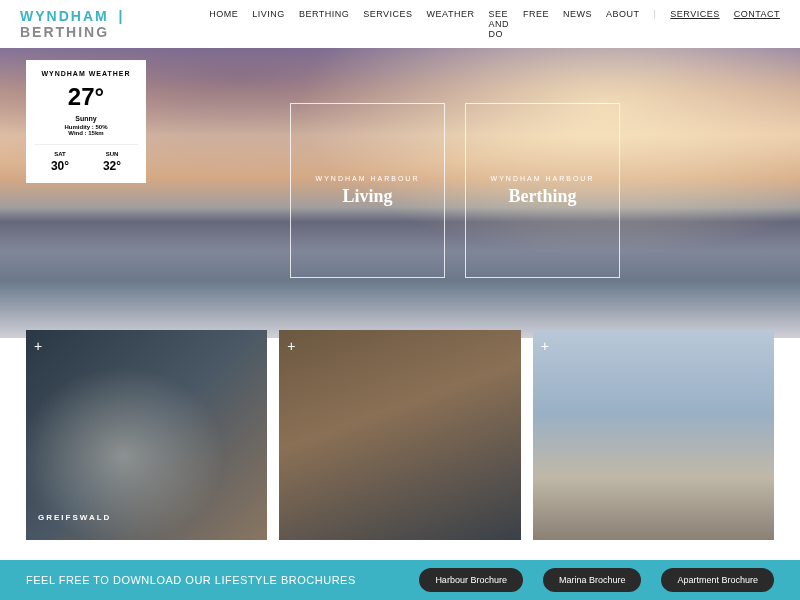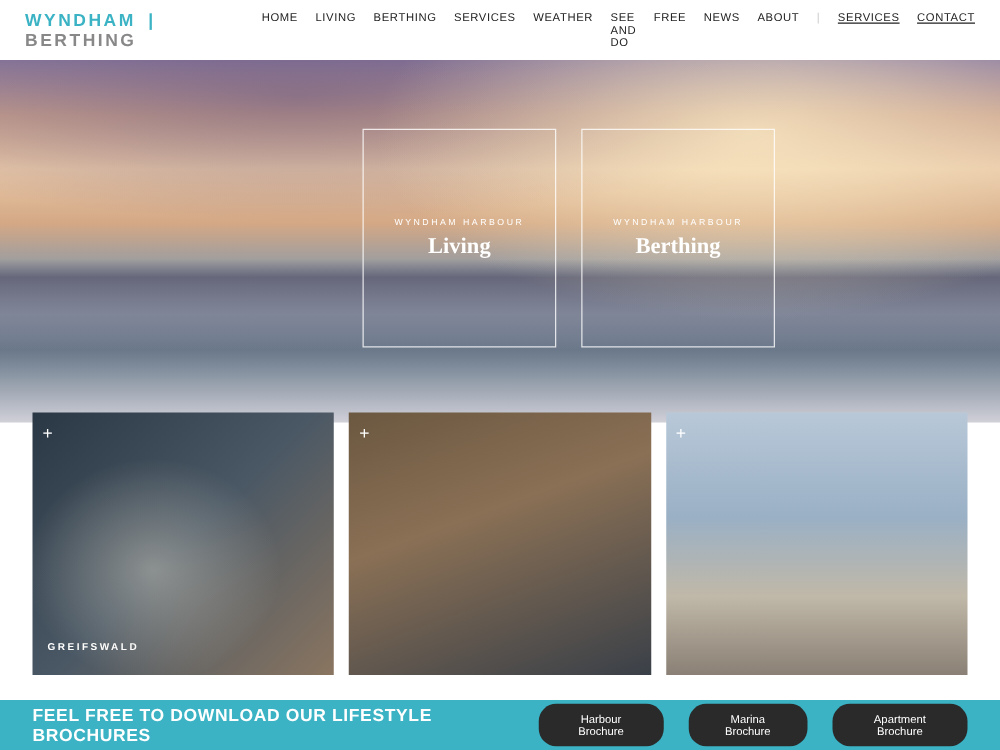--- a/index.html
+++ b/index.html
@@ -29,21 +29,21 @@
 .feature-title{color:#fff;font-size:18px;font-family:Georgia,serif;font-weight:700}
 .tiles{position:absolute;top:330px;left:0;right:0;display:flex;gap:12px;padding:0 26px}
 .tile{flex:1;height:210px;position:relative;cursor:pointer}
 .tile1{background:linear-gradient(135deg,#2a3845 0%,#4a5865 50%,#8a7560 100%)}
 .tile1::after{content:"";position:absolute;inset:0;background:radial-gradient(ellipse at 40% 60%,rgba(240,230,210,0.4),transparent 50%)}
 .tile2{background:linear-gradient(160deg,#6b5840 0%,#8a7055 40%,#3a4048 100%)}
 .tile3{background:linear-gradient(180deg,#b8c8d8 0%,#9ab0c5 40%,#c0b8a8 70%,#8a8075 100%)}
 .tile-plus{position:absolute;top:8px;left:8px;color:#fff;font-size:14px;font-weight:300}
 .tile-caption{position:absolute;bottom:18px;left:12px;color:#fff;font-size:8px;letter-spacing:2px;font-weight:700}
 .footer{position:absolute;bottom:0;left:0;right:0;height:40px;background:#3bb3c4;display:flex;align-items:center;padding:0 26px;z-index:10}
-.footer-text{color:#fff;font-size:14px;font-weight:700;letter-spacing:0.5px}
+.footer-text{color:#fff;font-size:11px;font-weight:400;letter-spacing:0.5px}
 .footer-btns{margin-left:auto;display:flex;gap:20px}
 .footer-btn{background:#2a2a2a;color:#fff;border:none;border-radius:14px;padding:7px 16px;font-size:9px;cursor:pointer}
 </style>
 </head>
 <body>
 
 <div class="header">
   <div class="logo">
     <span>WYNDHAM</span>
     <span class="divider">|</span>
@@ -59,20 +59,37 @@
     <a>FREE</a>
     <a>NEWS</a>
     <a>ABOUT</a>
     <span class="sep">|</span>
     <a class="reg">SERVICES</a>
     <a class="reg">CONTACT</a>
   </nav>
 </div>
 
 <div class="hero">
+  <div class="weather">
+    <div class="weather-title">WYNDHAM WEATHER</div>
+    <div class="weather-temp">27°</div>
+    <div class="weather-cond">Sunny</div>
+    <div class="weather-detail">Humidity : 50%</div>
+    <div class="weather-detail">Wind : 15km</div>
+    <div class="weather-forecast">
+      <div class="forecast-day">
+        <div class="forecast-label">SAT</div>
+        <div class="forecast-temp">30°</div>
+      </div>
+      <div class="forecast-day">
+        <div class="forecast-label">SUN</div>
+        <div class="forecast-temp">32°</div>
+      </div>
+    </div>
+  </div>
   <div class="feature-boxes">
     <div class="feature-box">
       <div class="feature-sub">WYNDHAM HARBOUR</div>
       <div class="feature-title">Living</div>
     </div>
     <div class="feature-box">
       <div class="feature-sub">WYNDHAM HARBOUR</div>
       <div class="feature-title">Berthing</div>
     </div>
   </div>

